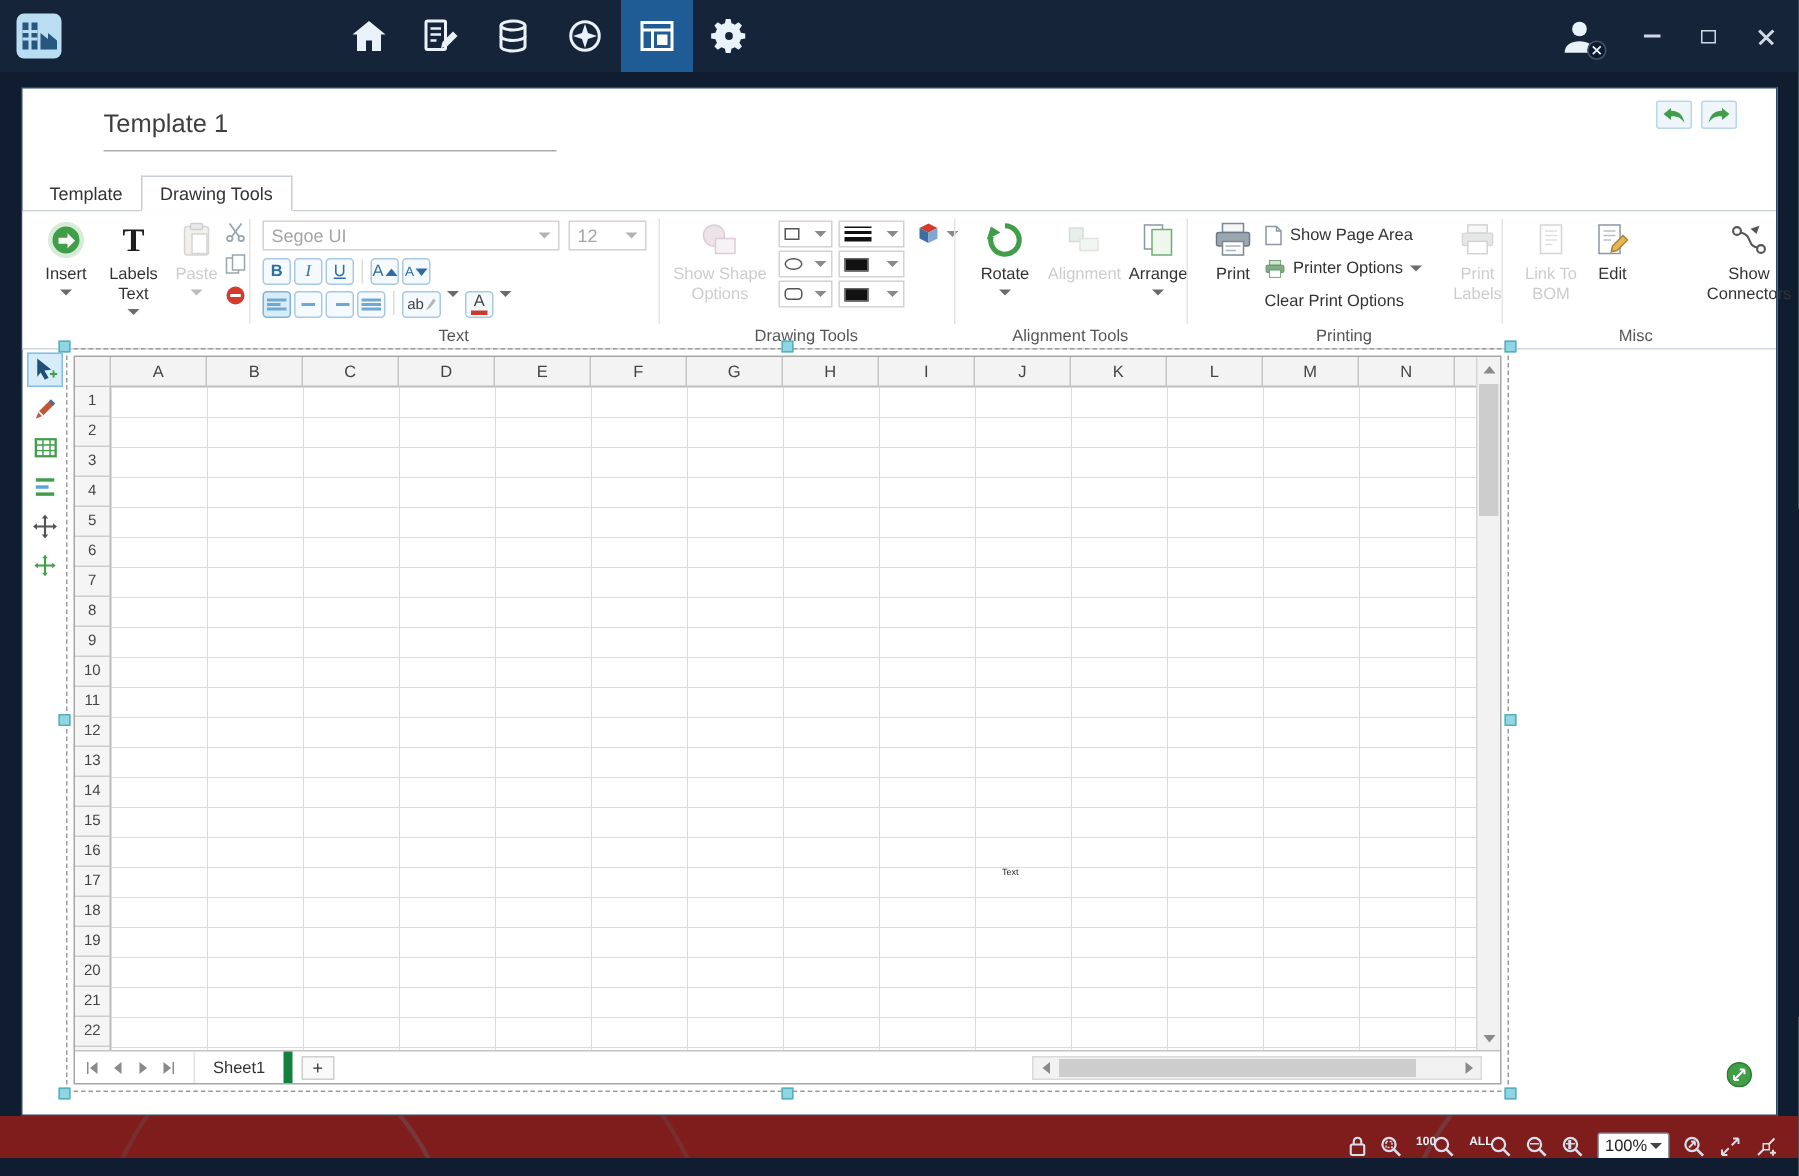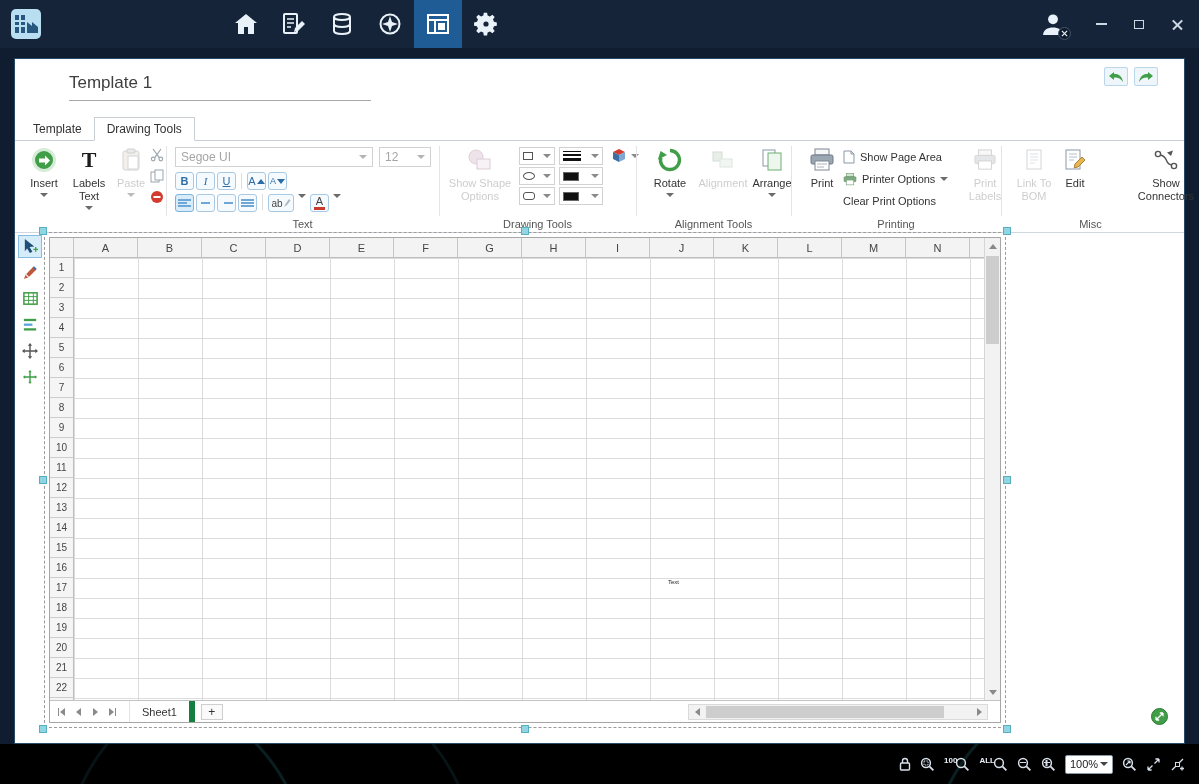--- a/index.html
+++ b/index.html
@@ -108,21 +108,21 @@
   .stab{margin-left:8px;padding:0 12px;font-size:11px;color:#333;height:100%;display:flex;align-items:center;border-left:1px solid #e3e3e3;border-right:6px solid #15803d}
   .saddbtn{width:22px;height:16px;border:1px solid #cfcfcf;background:#fafafa;font-size:12px;color:#333;display:flex;align-items:center;justify-content:center;margin-left:6px}
   .hscroll{margin-left:auto;margin-right:12px;width:300px;height:16px;background:#f2f2f2;border:1px solid #dadada;display:flex;align-items:center}
   .harrow{width:16px;height:100%;display:flex;align-items:center;justify-content:center;flex:none}
   .htrack{flex:1;position:relative;height:100%}
   .hthumb{position:absolute;left:1px;top:1px;bottom:1px;width:238px;background:#cdcdcd}
 
   .sphere{position:absolute;left:1136px;top:649px;width:17px;height:17px}
 
   
-  .statusbar{position:absolute;left:0;top:744px;width:1199px;height:40px;background:#000000;overflow:hidden}
+  .statusbar{position:absolute;left:0;top:744px;width:1199px;height:28px;background:#7f1d1d;overflow:hidden}
   .decor{position:absolute;border-radius:50%;border:3px solid rgba(64,190,210,.16)}
   .sb-controls{position:absolute;right:14px;top:0;height:40px;display:flex;align-items:center;gap:9px}
   .magwrap{position:relative;display:flex;align-items:center}
   .maglabel{font-size:8px;font-weight:bold;color:#e8eff6;margin-right:-2px;margin-top:-8px}
   .sign{position:absolute;left:3.5px;top:7px;width:5.5px;height:1.5px;background:#d7e0ea}
   .sign.v{transform:rotate(90deg)}
   .zcombo{width:48px;height:19px;background:#fff;border:1px solid #8a97a5;border-radius:2px;display:flex;align-items:center;padding:0 4px}
   .zcombo .zval{flex:1;font-size:11px;color:#222}
   .zcombo .caret{margin:0;border-top-color:#444}
 </style>

